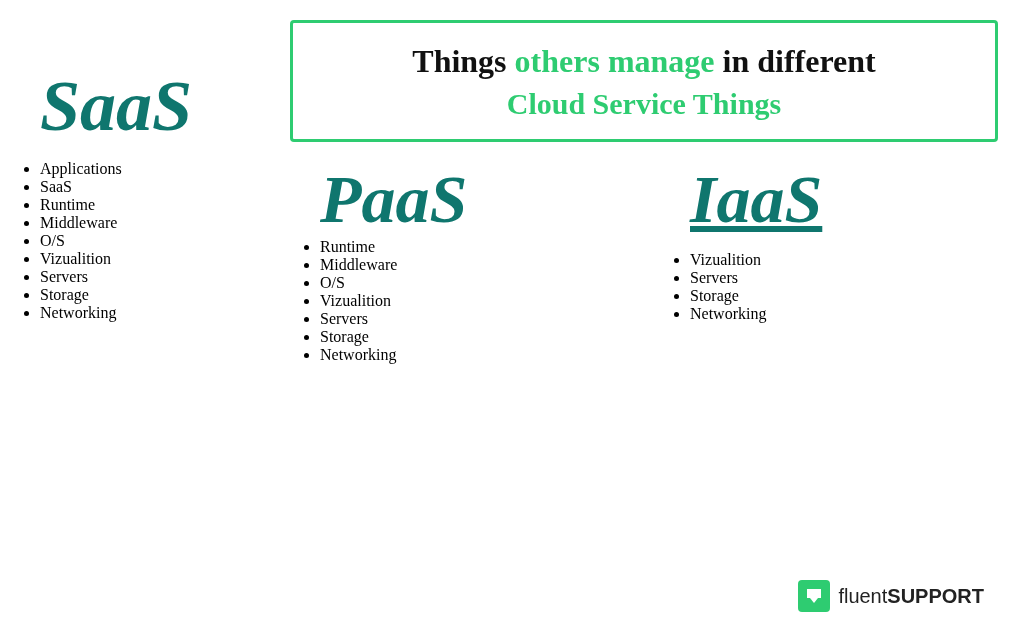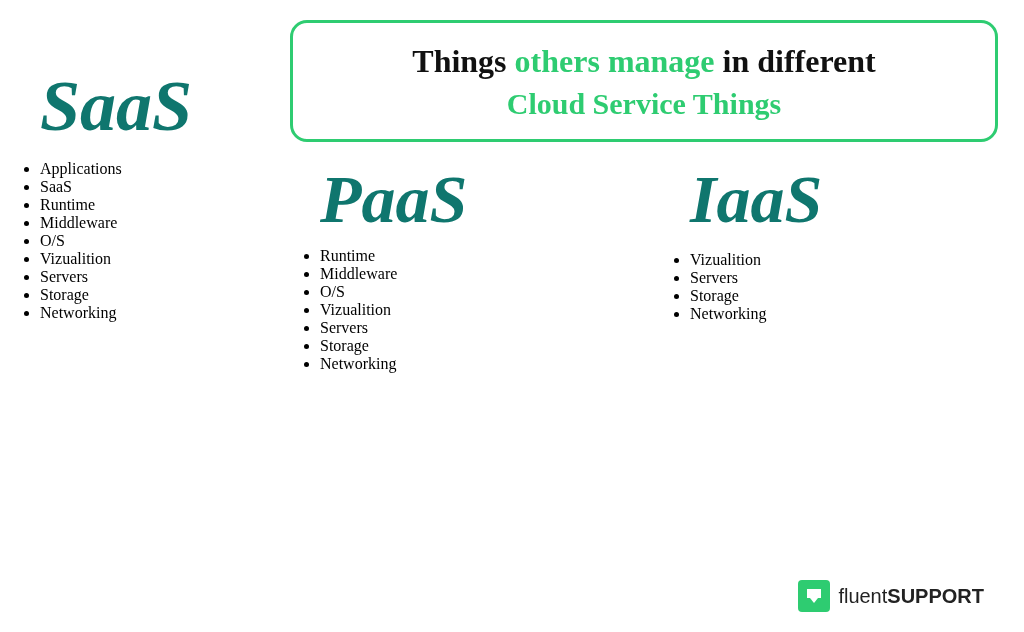--- a/index.html
+++ b/index.html
@@ -19,21 +19,21 @@
       padding: 30px 40px;
     }
 
     
     .header-box {
       position: absolute;
       top: 20px;
       left: 290px;
       right: 26px;
       border: 3px solid #2ecc71;
-      border-radius: 17px;
+      border-radius: 4px;
       padding: 18px 32px;
       text-align: center;
     }
 
     .header-line1 {
       font-size: 32px;
       font-weight: bold;
       color: #111;
       line-height: 1.3;
     }
@@ -77,36 +77,37 @@
     .col-paas {
       position: absolute;
       top: 155px;
       left: 290px;
       width: 340px;
       padding: 10px 30px;
     }
 
     .col-paas .col-title {
       font-size: 68px;
-      margin-bottom: 14px;
+      margin-bottom: 5px;
     }
 
     
     .col-iaas {
       position: absolute;
       top: 155px;
       left: 660px;
       width: 340px;
       padding: 10px 30px;
     }
 
     .col-iaas .col-title {
       font-size: 68px;
       margin-bottom: 18px;
       text-align: left;
+      text-decoration: underline;
     }
 
     
     .logo {
       position: absolute;
       bottom: 20px;
       right: 40px;
       display: flex;
       align-items: center;
       gap: 8px;

